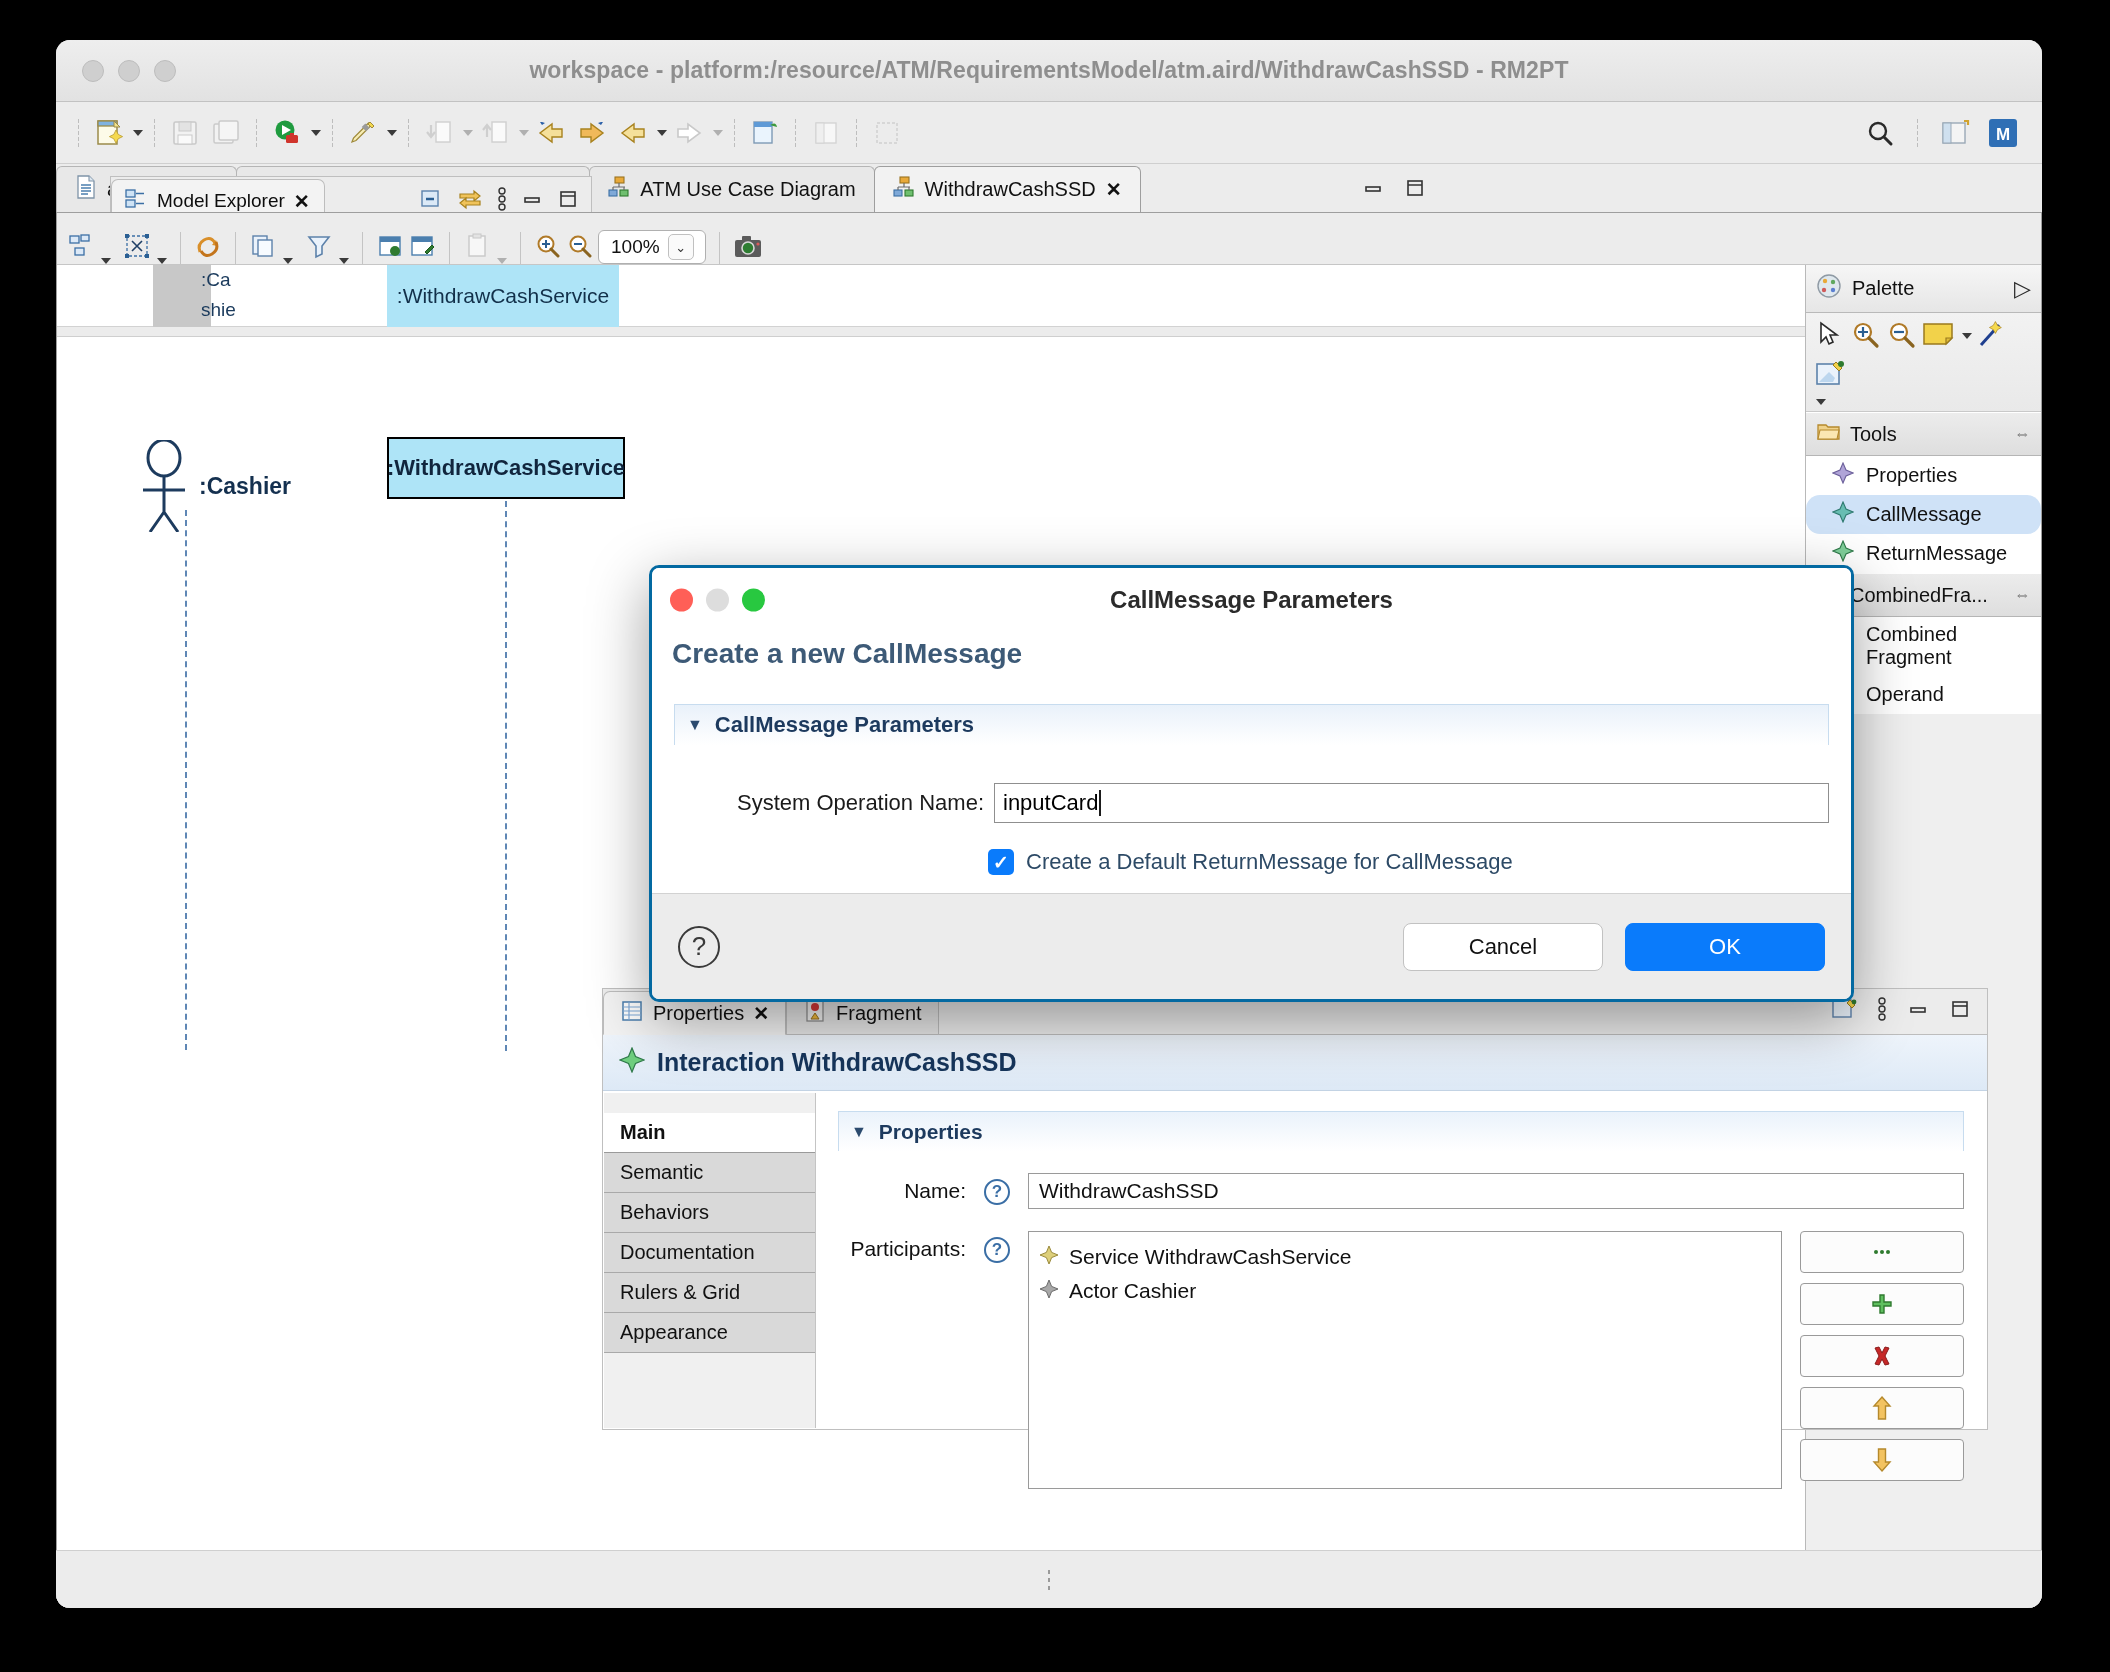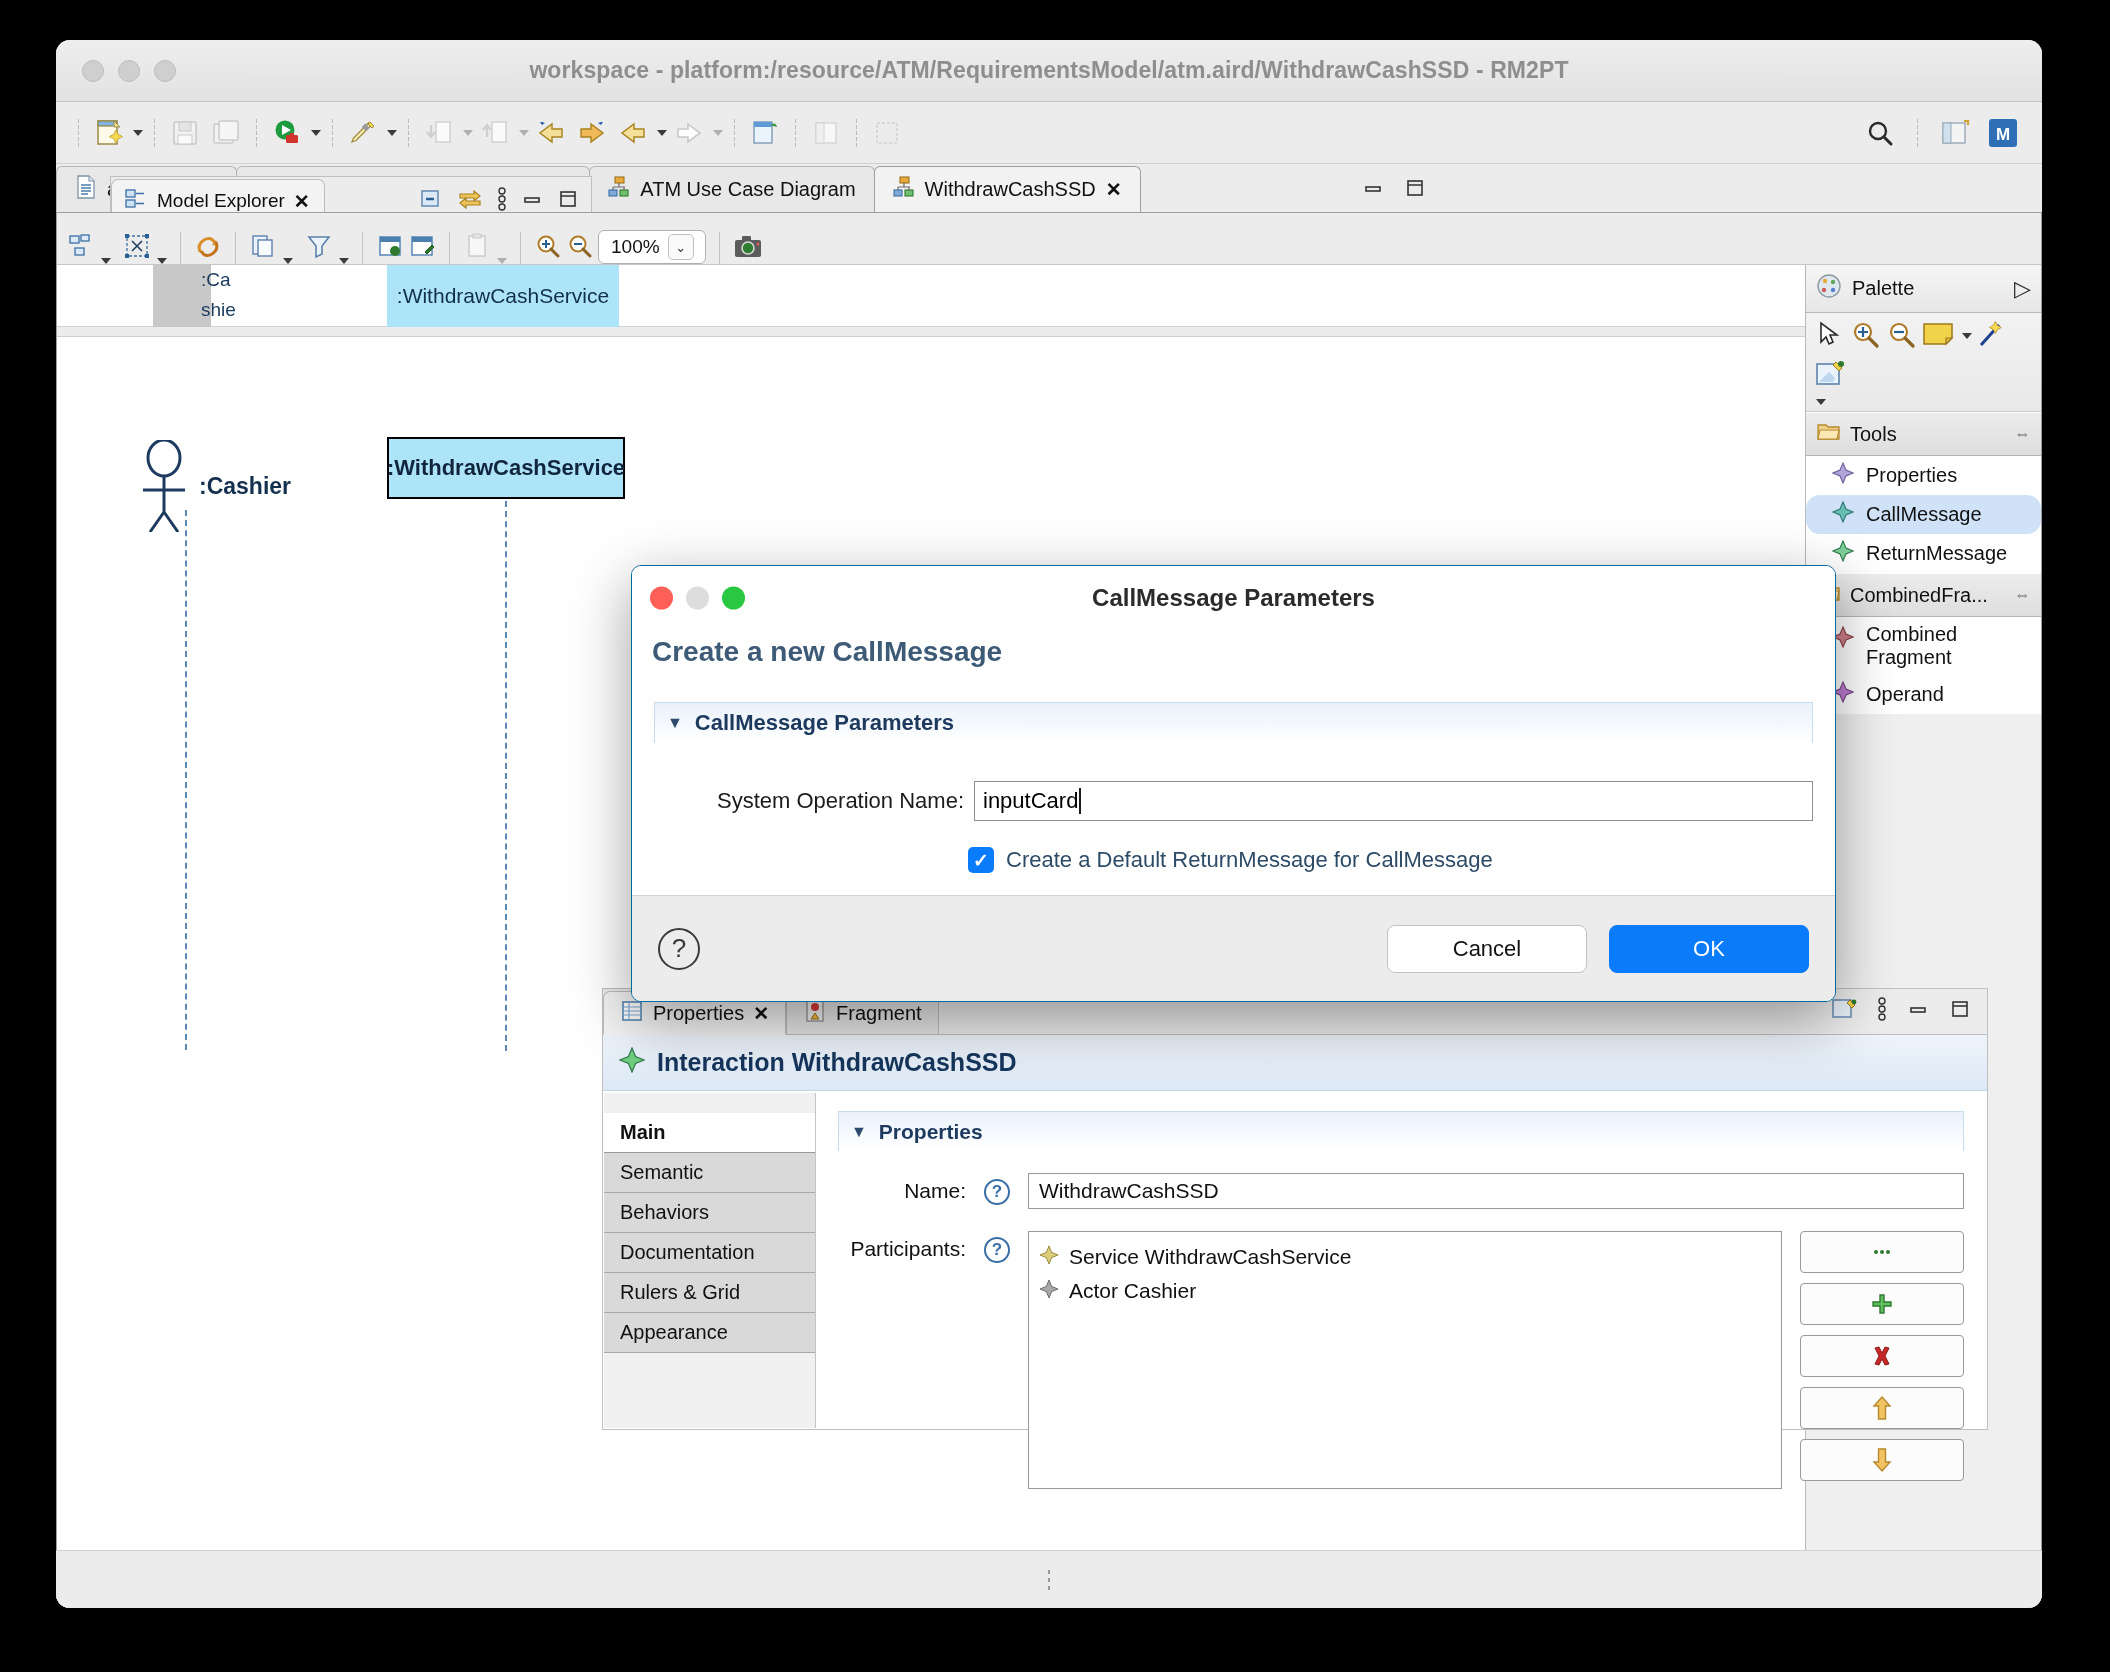--- a/index.html
+++ b/index.html
@@ -143,22 +143,22 @@
         display:flex;align-items:center;justify-content:center;}
 
   
   .statusbar{position:absolute;left:0;right:0;bottom:0;height:58px;background:#ececec;border-top:1px solid #cfcfcf;
     display:flex;align-items:center;justify-content:center;}
   .gripdots{width:4px;height:24px;background-image:radial-gradient(#9a9a9a 1.2px,transparent 1.2px);background-size:4px 8px;}
 
   
   .dimmer{position:absolute;inset:0;background:transparent;}
   .dialog{
-    position:absolute;left:575px;top:525px;width:1205px;height:437px;background:#fff;
-    border-radius:10px;box-shadow:0 18px 60px rgba(0,0,0,.38);overflow:hidden;border:1px solid #0369a1;
+    position:absolute;left:593px;top:525px;width:1205px;height:437px;background:#fff;
+    border-radius:10px;box-shadow:0 18px 60px rgba(0,0,0,.38);overflow:hidden;border:3px solid #0369a1;
   }
   .dlgTitle{height:64px;background:#fff;position:relative;display:flex;align-items:center;justify-content:center;}
   .dlgTraffic{position:absolute;left:18px;top:50%;transform:translateY(-50%);display:flex;gap:13px;}
   .dtl{width:23px;height:23px;border-radius:50%;}
   .dlgTitleText{font-size:24px;font-weight:bold;color:#2b2b2b;}
   .dlgHead{font-size:28px;font-weight:bold;color:#3d5a77;padding:6px 20px 0 20px;}
   .dlgGroup{margin:34px 22px 0 22px;border:1px solid #c7dcef;border-bottom:none;}
   .dlgGroupHead{height:40px;background:linear-gradient(#e9f1fa,#ffffff);display:flex;align-items:center;gap:12px;
                 padding:0 12px;font-size:22px;font-weight:bold;color:#1d3a5e;}
   .dlgField{display:flex;align-items:center;margin:38px 22px 0 22px;gap:10px;}

